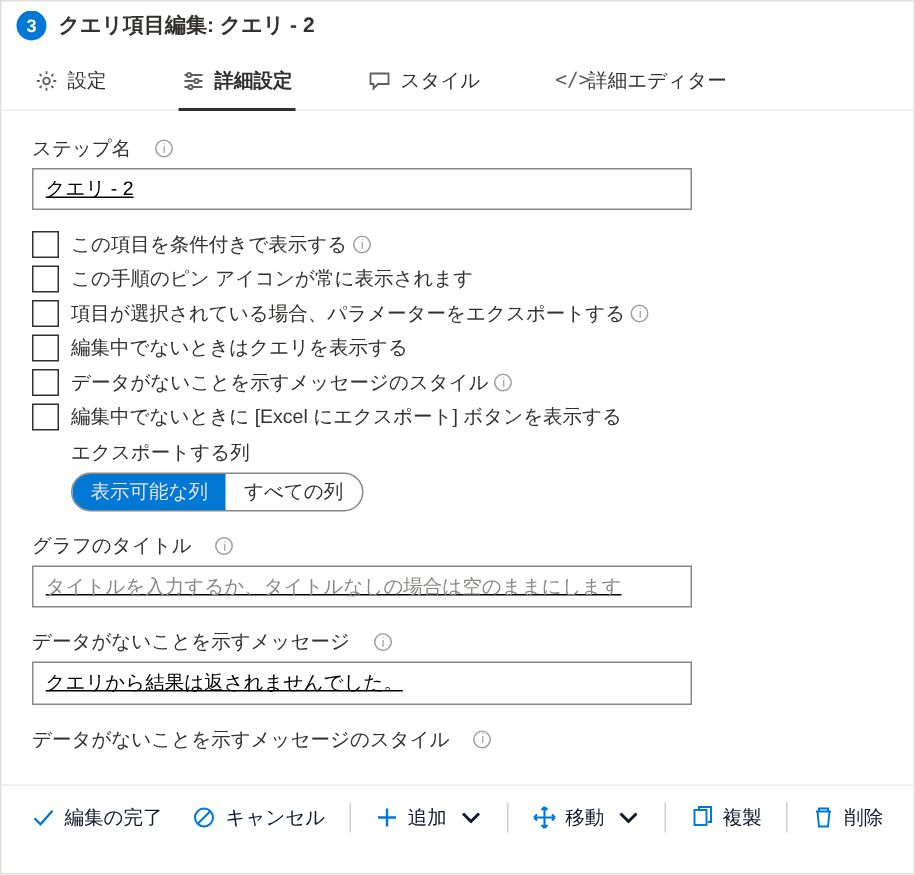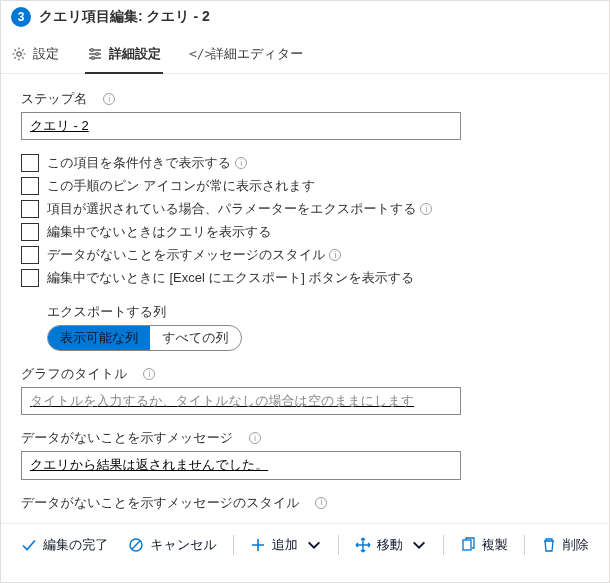--- a/index.html
+++ b/index.html
@@ -30,22 +30,22 @@
     display: flex;
     align-items: center;
     justify-content: center;
   }
   .title {
     font-size: 14px;
     font-weight: 600;
   }
   .tabs {
     display: flex;
-    gap: 24px;
-    padding: 10px 20px 0 8px;
+    gap: 46px;
+    padding: 10px 20px 0 20px;
     border-bottom: 1px solid #edebe9;
   }
   .tab {
     display: flex;
     align-items: center;
     gap: 6px;
     padding: 6px 2px 10px 2px;
     cursor: pointer;
     color: #323130;
     position: relative;
@@ -105,36 +105,36 @@
     gap: 8px;
     margin: 5px 0;
   }
   .checkbox {
     width: 18px; height: 18px;
     border: 1px solid #323130;
     background: #fff;
     flex-shrink: 0;
   }
   .checkbox-label { display: flex; align-items: center; gap: 4px; }
-  .sub-block { margin: 16px 0 14px 26px; }
+  .sub-block { margin: 6px 0 14px 26px; }
   .pill-group {
     display: inline-flex;
     border: 1px solid #8a8886;
     border-radius: 14px;
     overflow: hidden;
     margin-top: 4px;
   }
   .pill {
     padding: 3px 12px;
     font-size: 13px;
     cursor: pointer;
   }
   .pill.active {
     background: #0078d4;
-    color: #0f172a;
+    color: #e5e5e5;
   }
   .footer {
     border-top: 1px solid #edebe9;
     display: flex;
     align-items: center;
     padding: 8px 12px;
     gap: 4px;
   }
   .cmd {
     display: flex;
@@ -177,20 +177,26 @@
   <div class="tab active">
     <svg viewBox="0 0 16 16" fill="none" stroke="currentColor" stroke-width="1.3">
         <path d="M2 4h12M2 8h12M2 12h12"></path>
         <circle cx="5" cy="4" r="1.4" fill="#fff"></circle>
         <circle cx="10" cy="8" r="1.4" fill="#fff"></circle>
         <circle cx="6" cy="12" r="1.4" fill="#fff"></circle>
       </svg>
     <span>詳細設定</span>
   </div>
   <div class="tab">
+    <svg viewBox="0 0 16 16" fill="none" stroke="currentColor" stroke-width="1.2">
+        <path d="M2 3h12v7H7l-3 3v-3H2z"></path>
+      </svg>
+    <span>スタイル</span>
+  </div>
+  <div class="tab">
     <span class="glyph" style="font-family:monospace;font-size:13px;">&lt;/&gt;</span>
     <span>詳細エディター</span>
   </div>
 </div>
 
 <div class="content">
 
   <div class="field-block">
     <div class="field-label">
       <span>ステップ名</span>

